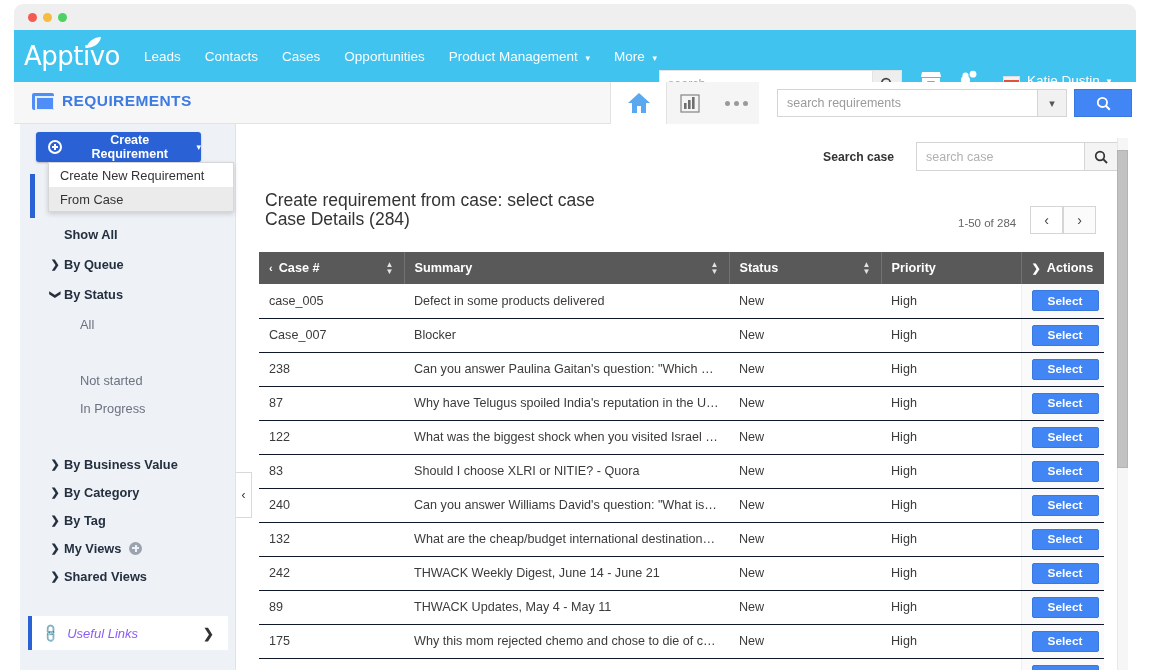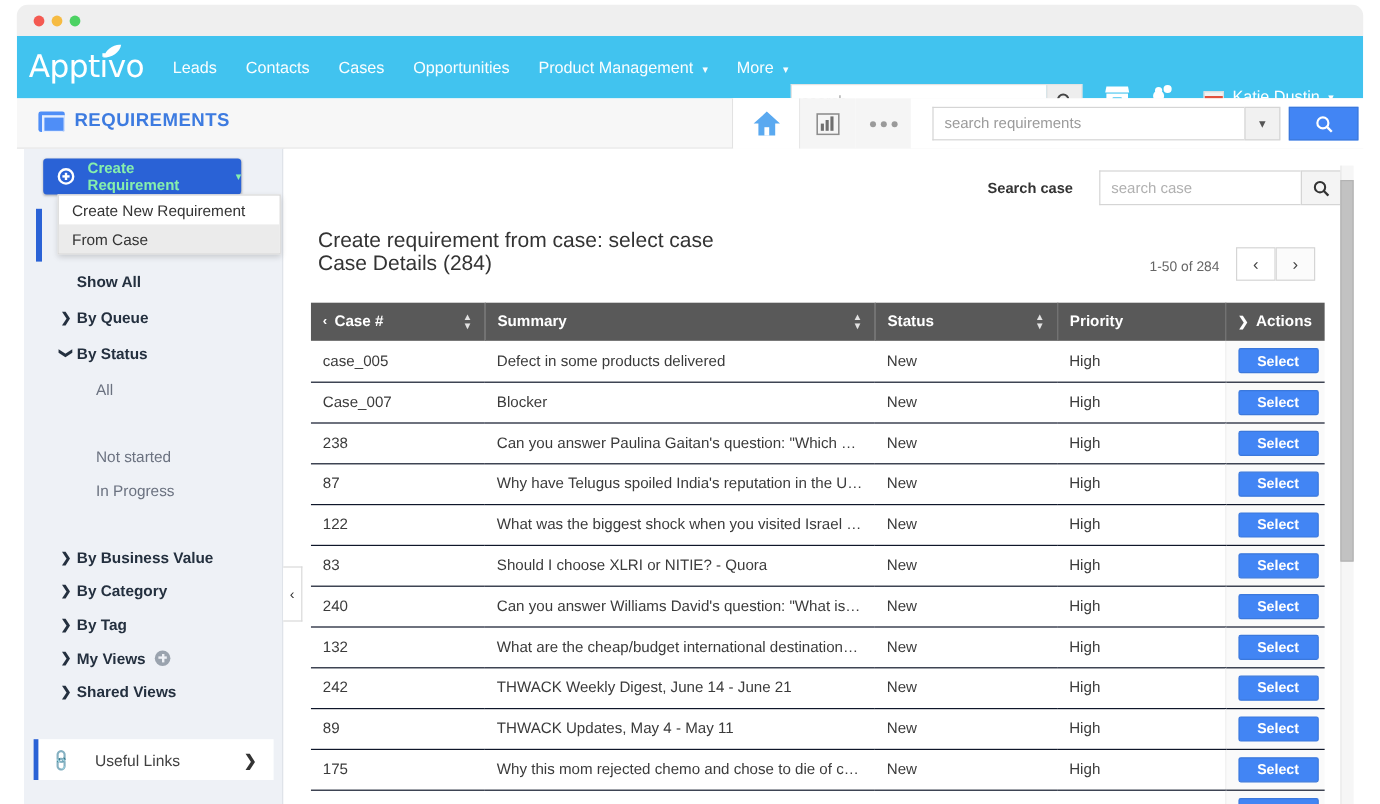--- a/index.html
+++ b/index.html
@@ -112,23 +112,24 @@
   
   #body-area { position: absolute; left: 0; top: 94px; width: 1122px; height: 546px; background:#fff; }
 
   
   #sidebar {
     position: absolute; left: 6px; top: 0; width: 216px; height: 546px;
     background: #eef1f6; border-right: 1px solid #dfe3e9;
   }
   #create-btn {
     position: absolute; left: 16px; top: 8px; width: 165px; height: 30px;
-    background: #2a62d6; border-radius: 3px; color: #86efac;
+    background: #2a62d6; border-radius: 3px; color: #ffffff;
     display: flex; align-items: center; cursor: pointer;
     box-shadow: 0 1px 2px rgba(0,0,0,.25);
+    text-align: center;
   }
   #create-plus {
     width: 14px; height: 14px; border-radius: 50%; border: 2px solid #fff;
     margin-left: 12px; position: relative; flex: none;
   }
   #create-plus::before, #create-plus::after {
     content:''; position:absolute; background:#fff;
   }
   #create-plus::before { left: 2px; top: 4px; width: 6px; height: 2px; }
   #create-plus::after { left: 4px; top: 2px; width: 2px; height: 6px; }
@@ -163,21 +164,21 @@
   }
   .side-row .plusicon::before { content:''; position:absolute; left:3px; top:5.5px; width:7px; height:2px; background:#eef1f6;}
   .side-row .plusicon::after { content:''; position:absolute; left:5.5px; top:3px; width:2px; height:7px; background:#eef1f6;}
 
   #useful-links {
     position: absolute; left: 8px; top: 492px; width: 200px; height: 34px;
     background: #fff; border-left: 4px solid #2a62d6; display: flex; align-items: center;
     cursor: pointer;
   }
   #useful-links .lnkicon { margin-left: 11px; color: #4a7fe0; font-size: 13px; transform: rotate(-45deg); }
-  #useful-links .lbl { margin-left: 20px; font-size: 13px; color: #404040; }
+  #useful-links .lbl { margin-left: 8px; font-size: 13px; color: #8b5cf6; font-style: italic; }
   #useful-links .arrow { margin-left: auto; margin-right: 14px; color: #333; font-weight: bold; font-size: 13px; }
 
   #collapse-handle {
     position: absolute; left: 222px; top: 348px; width: 16px; height: 46px;
     background: #fff; border: 1px solid #d9d9d9; border-left: none;
     display: flex; align-items: center; justify-content: center;
     font-size: 12px; color: #333; cursor: pointer; z-index: 20;
   }
 
   

